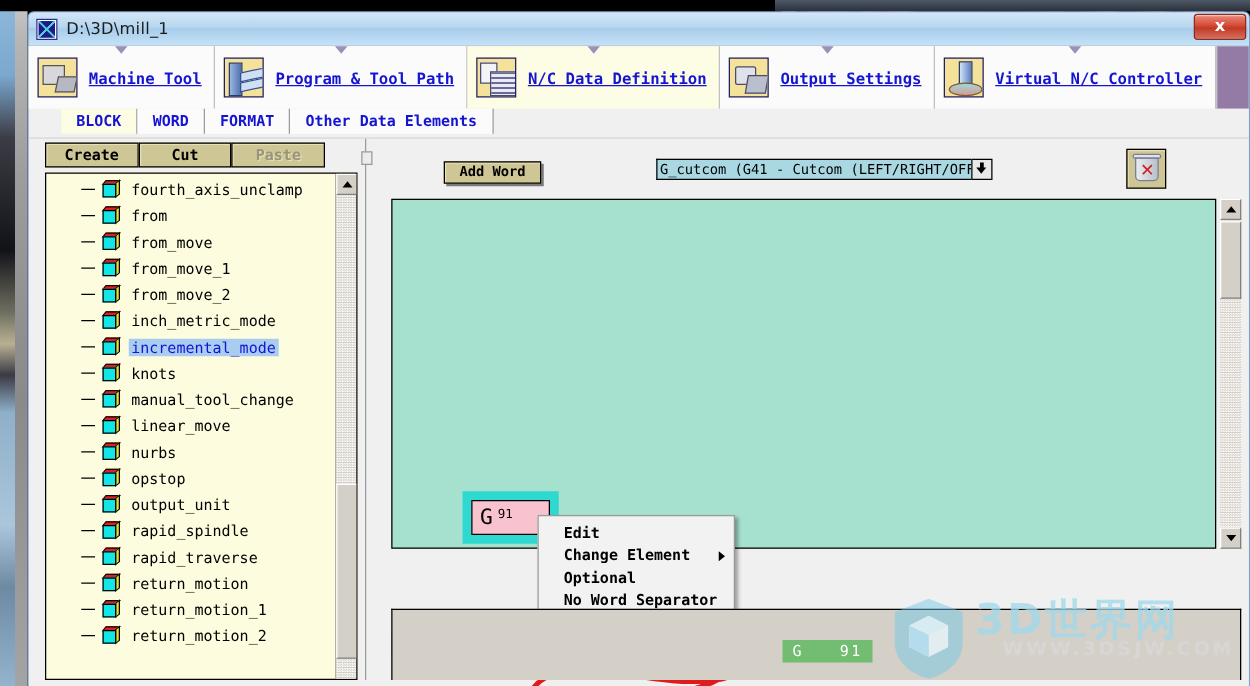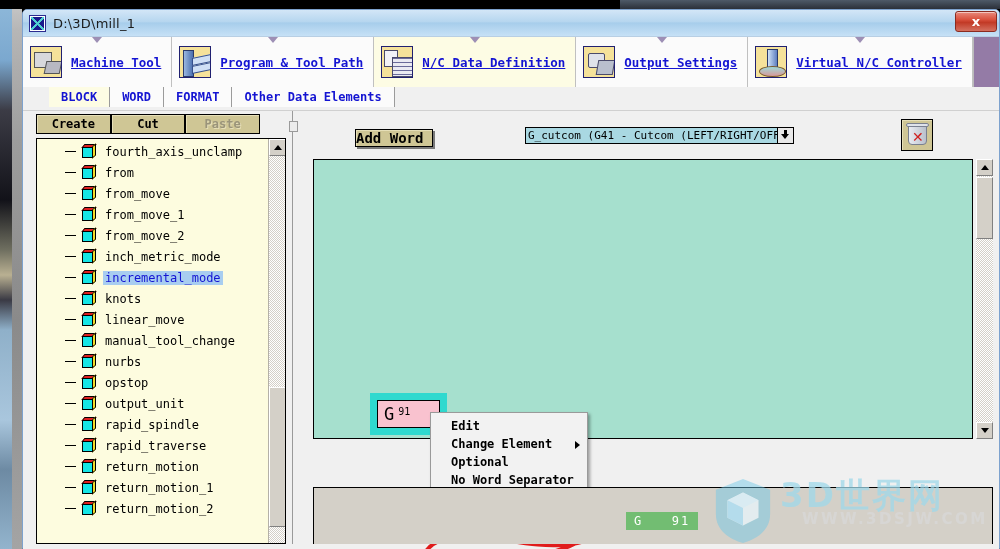--- a/index.html
+++ b/index.html
@@ -207,22 +207,22 @@
   .splitter { position:absolute; left:266px; top:0; width:8px; height:433px; background:#f0f0f0; }
   .splitter .bar{position:absolute;left:3px;top:0;width:1px;height:433px;background:#9a9a9a;}
   .splitter .grip{position:absolute;left:0px;top:10px;width:9px;height:11px;background:#ececec;border:1px solid #9a9a9a;}
 
   
   .rightpane { position:absolute; left:274px; top:0; right:0; height:433px; }
   .toolrow { position:relative; height:48px; }
   .addword {
     position:absolute; left:58px; top:18px; width:78px; height:18px;
     background:#cfc695; border:1px solid #000;
-    font-family:"DejaVu Sans Mono", monospace; font-size:14px; font-weight:bold; color:#000;
-    line-height:16px;
+    font-family:"DejaVu Sans Mono", monospace; font-size:11px; font-weight:bold; color:#000;
+    text-align:center; line-height:16px;
     box-shadow: inset 1px 1px 0 #e6dfb8, 2px 2px 0 #7a7a7a;
   }
   .combowrap { position:absolute; left:228px; top:16px; display:flex; }
   .combo {
     width:252px; height:17px; line-height:15px;
     background:#a9d8e2; border:1px solid #000; border-right:none;
     font-family:"DejaVu Sans Mono", monospace; font-size:11px; color:#000;
     padding-left:2px; white-space:nowrap; overflow:hidden;
   }
   .combobtn {
@@ -460,30 +460,30 @@
                 </div>
                 <span class="tlabel">knots</span>
               </div>
               <div class="trow">
                 <div class="dash"></div>
                 <div class="cube">
                   <div class="top"></div>
                   <div class="side"></div>
                   <div class="front"></div>
                 </div>
+                <span class="tlabel">manual_tool_change</span>
+              </div>
+              <div class="trow">
+                <div class="dash"></div>
+                <div class="cube">
+                  <div class="top"></div>
+                  <div class="side"></div>
+                  <div class="front"></div>
+                </div>
                 <span class="tlabel">linear_move</span>
-              </div>
-              <div class="trow">
-                <div class="dash"></div>
-                <div class="cube">
-                  <div class="top"></div>
-                  <div class="side"></div>
-                  <div class="front"></div>
-                </div>
-                <span class="tlabel">manual_tool_change</span>
               </div>
               <div class="trow">
                 <div class="dash"></div>
                 <div class="cube">
                   <div class="top"></div>
                   <div class="side"></div>
                   <div class="front"></div>
                 </div>
                 <span class="tlabel">nurbs</span>
               </div>

